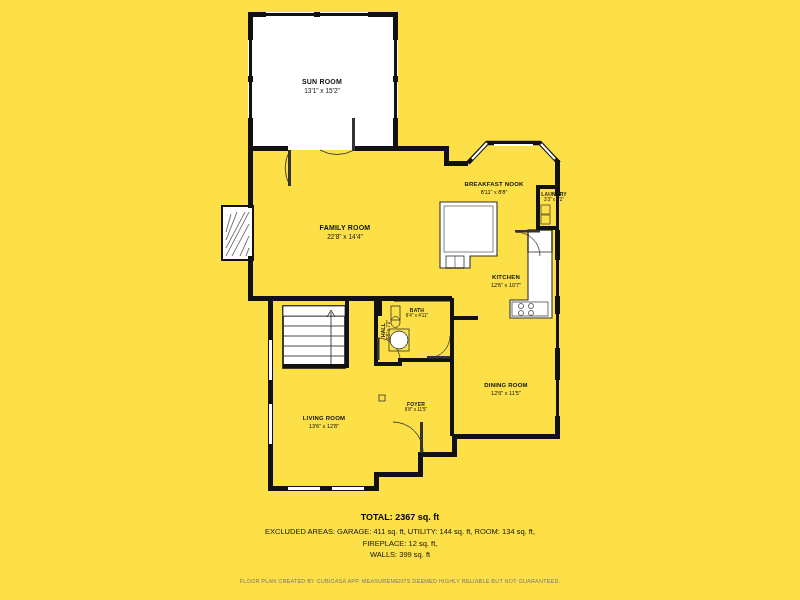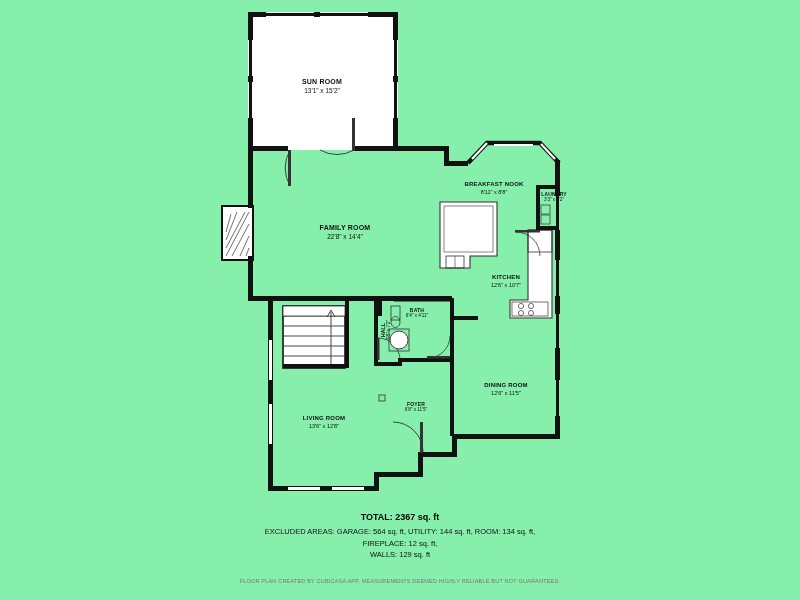--- a/index.html
+++ b/index.html
@@ -11,21 +11,21 @@
     width: 800px;
     height: 600px;
     font-family: "Liberation Sans", sans-serif;
     color: #1a1a1a;
     overflow: hidden;
   }
   #page {
     position: relative;
     width: 800px;
     height: 600px;
-    background: #86efac;
+    background: #fde047;
   }
   .plan {
     position: absolute;
     left: 0;
     top: 0;
     width: 800px;
     height: 512px;
   }
   
   .room-label {
@@ -294,20 +294,20 @@
     <span class="dims">6'8" x 11'5"</span>
   </div>
 
   <div class="room-label small" style="left:324px; top:422px;">
     <span class="name">LIVING ROOM</span>
     <span class="dims">13'6" x 12'8"</span>
   </div>
 
   <div class="summary">
     <div class="total">TOTAL: 2367 sq. ft</div>
-    <div class="line">EXCLUDED AREAS: GARAGE: 564 sq. ft, UTILITY: 144 sq. ft, ROOM: 134 sq. ft,</div>
+    <div class="line">EXCLUDED AREAS: GARAGE: 411 sq. ft, UTILITY: 144 sq. ft, ROOM: 134 sq. ft,</div>
     <div class="line">FIREPLACE: 12 sq. ft,</div>
-    <div class="line">WALLS: 129 sq. ft</div>
+    <div class="line">WALLS: 399 sq. ft</div>
   </div>
 
   <div class="disclaimer">FLOOR PLAN CREATED BY CUBICASA APP. MEASUREMENTS DEEMED HIGHLY RELIABLE BUT NOT GUARANTEED.</div>
 
 </div>
 
 </body></html>

